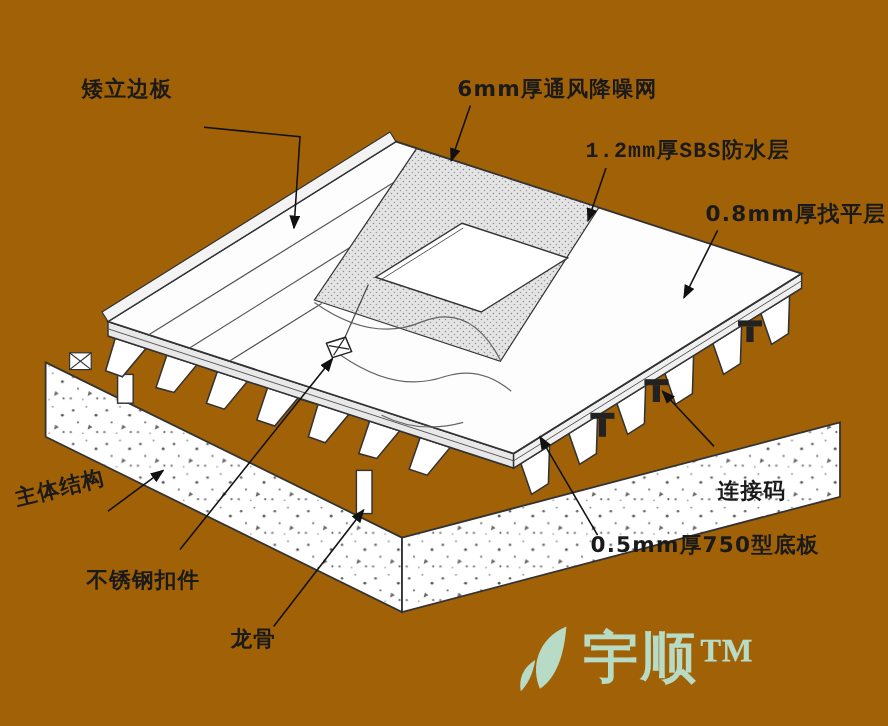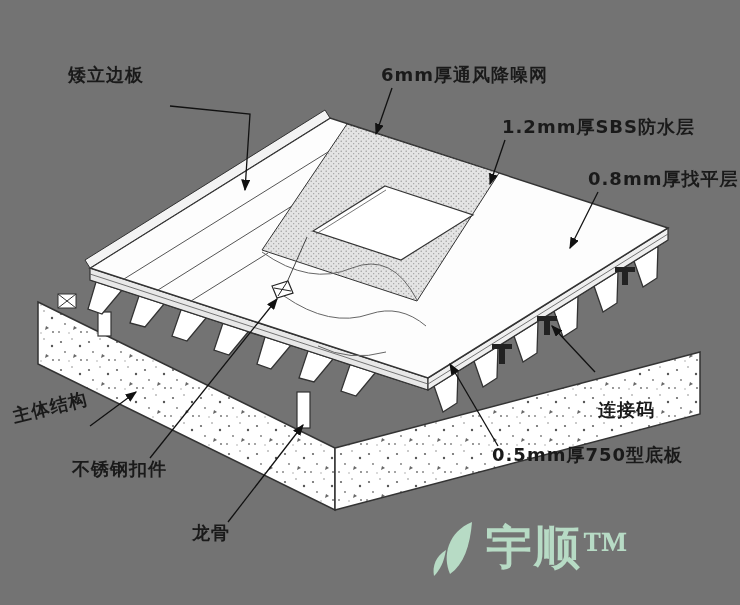--- a/index.html
+++ b/index.html
@@ -1,17 +1,17 @@
 <!DOCTYPE html>
 <html><head>
 <meta charset="utf-8">
 <style>
   html,body{margin:0;padding:0;background:#fff;}
   .stage{
-    position:relative;width:740px;height:605px;background:#737373;overflow:hidden;
+    position:relative;width:740px;height:605px;background:#a16207;overflow:hidden;
     font-family:"DejaVu Sans","Liberation Sans",sans-serif;color:#1a1a1a;
   }
   .diagram-svg{position:absolute;left:0;top:0;}
   .callout{
     position:absolute;font-size:18px;font-weight:600;letter-spacing:1px;
     white-space:nowrap;color:#1a1a1a;line-height:1.45;
   }
   .callout.center{text-align:center;}
   .rot{transform:rotate(-14deg);transform-origin:left top;}
   .watermark{
@@ -121,31 +121,31 @@
       <path d="M228,522 L303,425" marker-end="url(#arrow)"></path>
     </g>
   </svg>
 
   <div class="callout center" style="left:36px;top:62px;width:140px;">
     <div>矮立边板</div>
   </div>
 
   <div class="callout" style="left:381px;top:62px;">6mm厚通风降噪网</div>
 
-  <div class="callout" style="left:502px;top:114px;">1.2mm厚SBS防水层</div>
+  <div class="callout" style="left:488px;top:114px;font-family:Liberation Mono, monospace;">1.2mm厚SBS防水层</div>
 
   <div class="callout" style="left:588px;top:166px;">0.8mm厚找平层</div>
 
   <div class="callout" style="left:598px;top:360px;margin-top:37px;">连接码</div>
 
   <div class="callout" style="left:492px;top:442px;">0.5mm厚750型底板</div>
 
   <div class="callout rot" style="left:10px;top:404px;">主体结构</div>
 
-  <div class="callout" style="left:72px;top:456px;">不锈钢扣件</div>
+  <div class="callout" style="left:72px;top:471px;">不锈钢扣件</div>
 
   <div class="callout" style="left:192px;top:520px;">龙骨</div>
 
   <div class="watermark">
     <svg width="58" height="64" viewBox="0 0 58 64">
       <path d="M30,58 C22,40 28,16 52,6 C50,30 44,48 30,58 Z" fill="#b7dbc5"></path>
       <path d="M14,60 C12,50 16,40 26,34 C24,46 20,54 14,60 Z" fill="#b7dbc5"></path>
     </svg>
     <span class="watermark-text">宇顺™</span>
   </div>

